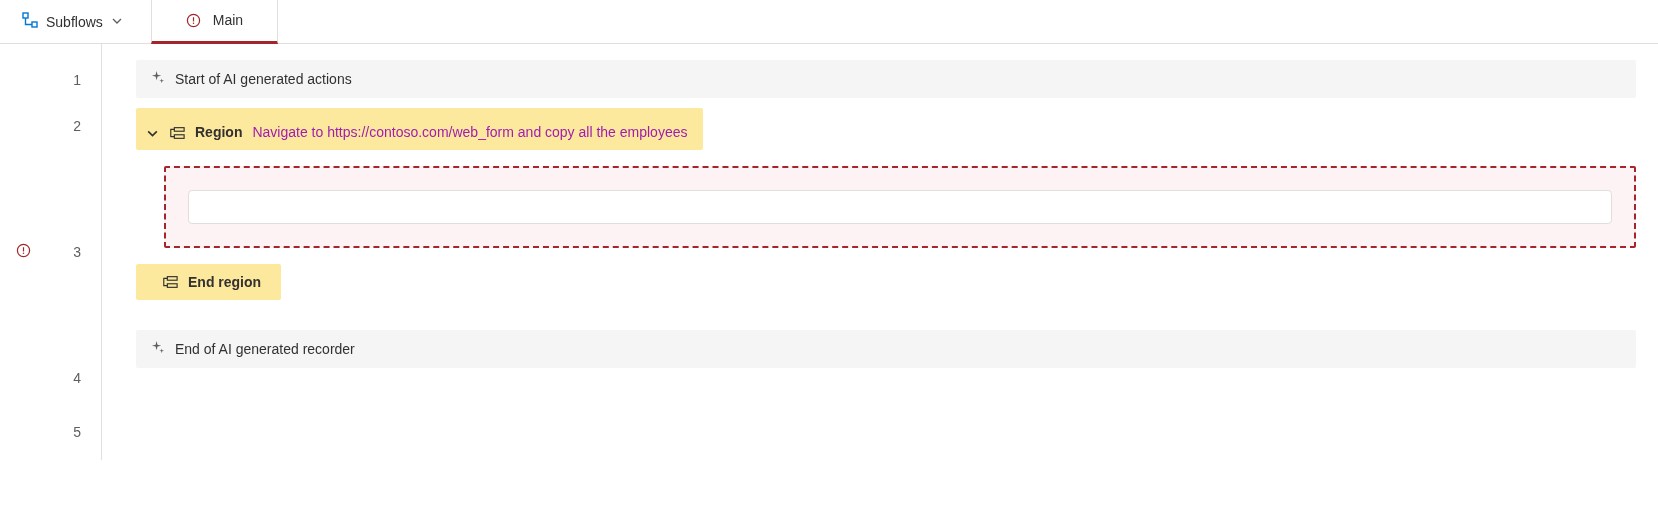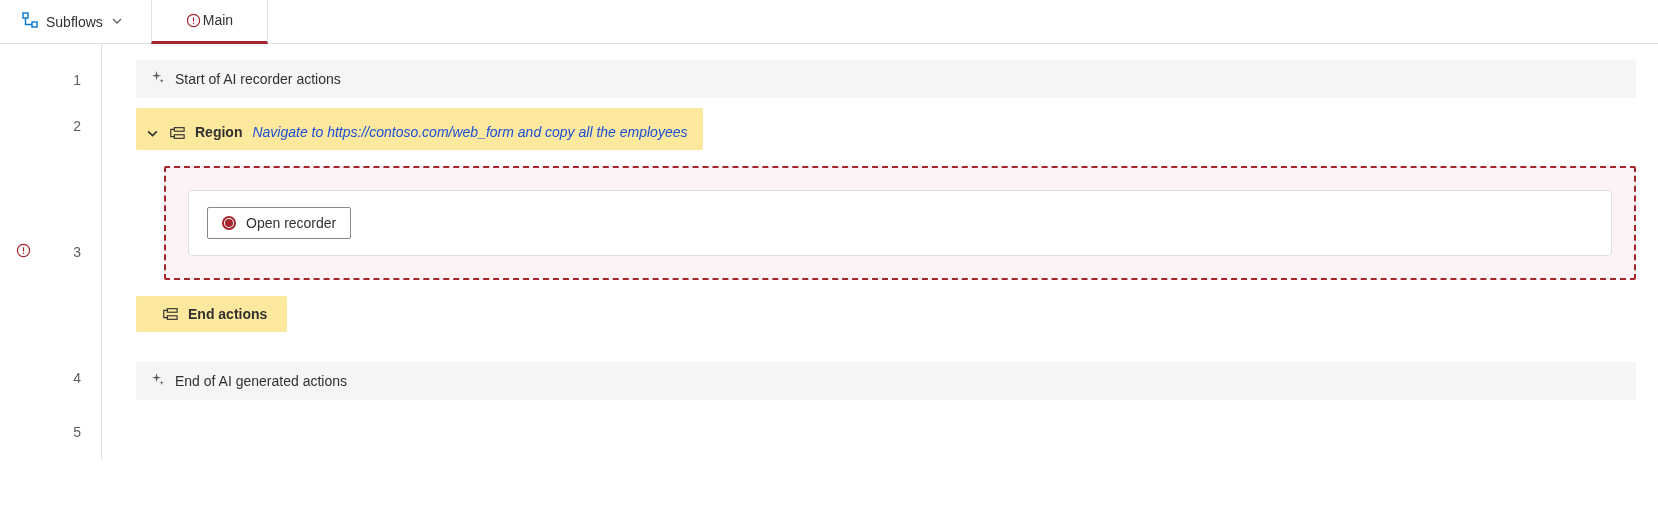--- a/index.html
+++ b/index.html
@@ -26,21 +26,21 @@
       color: #323130;
       font-size: 14px;
     }
     .subflows-icon {
       color: #0078d4;
       font-size: 14px;
     }
     .tab {
       display: flex;
       align-items: center;
-      gap: 2px;
+      gap: 12px;
       padding: 0 34px;
       height: 44px;
       cursor: pointer;
       border-right: 1px solid #e1dfdd;
       border-left: 1px solid #e1dfdd;
       position: relative;
       margin-left: 16px;
     }
     .tab.active {
       border-bottom: 3px solid #a4262c;
@@ -96,22 +96,21 @@
       display: inline-flex;
       align-items: flex-end;
       gap: 10px;
       padding: 16px 16px 10px 10px;
       background: #fce99e;
       border-radius: 2px;
       font-weight: 600;
     }
     .region-bar .desc {
       font-weight: 400;
-      color: #1d4ed8;
-      font-style: italic;
+      color: #a21caf;
     }
     .end-region-bar {
       display: inline-flex;
       align-items: center;
       gap: 10px;
       padding: 10px 20px 10px 26px;
       background: #fce99e;
       border-radius: 2px;
       font-weight: 600;
     }
@@ -246,21 +245,21 @@
   <div class="flow-area">
 
     <div class="action-row">
       <div class="action-bar">
         <span class="sparkle-icon">
           <svg width="15" height="15" viewBox="0 0 16 16">
               <path d="M7 1 L8 5 L12 6 L8 7 L7 11 L6 7 L2 6 L6 5 Z" fill="#605e5c"></path>
               <path d="M12.5 9 L13 11 L15 11.5 L13 12 L12.5 14 L12 12 L10 11.5 L12 11 Z" fill="#605e5c"></path>
             </svg>
         </span>
-        <span>Start of AI recorder actions</span>
+        <span>Start of AI generated actions</span>
       </div>
     </div>
 
     <div class="action-row r-2">
       <div class="region-bar">
         <span class="chevron">
           <svg width="13" height="13" viewBox="0 0 12 12">
               <path d="M2 4 L6 8 L10 4" stroke="#323130" stroke-width="1.5" fill="none"></path>
             </svg>
         </span>
@@ -272,47 +271,43 @@
             </svg>
         </span>
         <span>Region</span>
         <span class="desc">Navigate to https://contoso.com/web_form and copy all the employees</span>
       </div>
     </div>
 
     <div class="action-row r-3">
       <div class="recorder-box">
         <div class="recorder-inner">
-          <button class="open-recorder-btn">
-            <span class="record-dot"></span>
-            <span>Open recorder</span>
-          </button>
         </div>
       </div>
     </div>
 
     <div class="action-row r-4">
       <div class="end-region-bar">
         <span class="region-icon">
           <svg width="16" height="14" viewBox="0 0 18 14">
               <rect x="6" y="1" width="11" height="4" stroke="#323130" stroke-width="1.3" fill="none"></rect>
               <rect x="6" y="9" width="11" height="4" stroke="#323130" stroke-width="1.3" fill="none"></rect>
               <path d="M6 3 L2 3 L2 11 L6 11" stroke="#323130" stroke-width="1.3" fill="none"></path>
             </svg>
         </span>
-        <span>End actions</span>
+        <span>End region</span>
       </div>
     </div>
 
     <div class="action-row">
       <div class="action-bar">
         <span class="sparkle-icon">
           <svg width="15" height="15" viewBox="0 0 16 16">
               <path d="M7 1 L8 5 L12 6 L8 7 L7 11 L6 7 L2 6 L6 5 Z" fill="#605e5c"></path>
               <path d="M12.5 9 L13 11 L15 11.5 L13 12 L12.5 14 L12 12 L10 11.5 L12 11 Z" fill="#605e5c"></path>
             </svg>
         </span>
-        <span>End of AI generated actions</span>
+        <span>End of AI generated recorder</span>
       </div>
     </div>
 
   </div>
 </div>
 
 </body></html>

